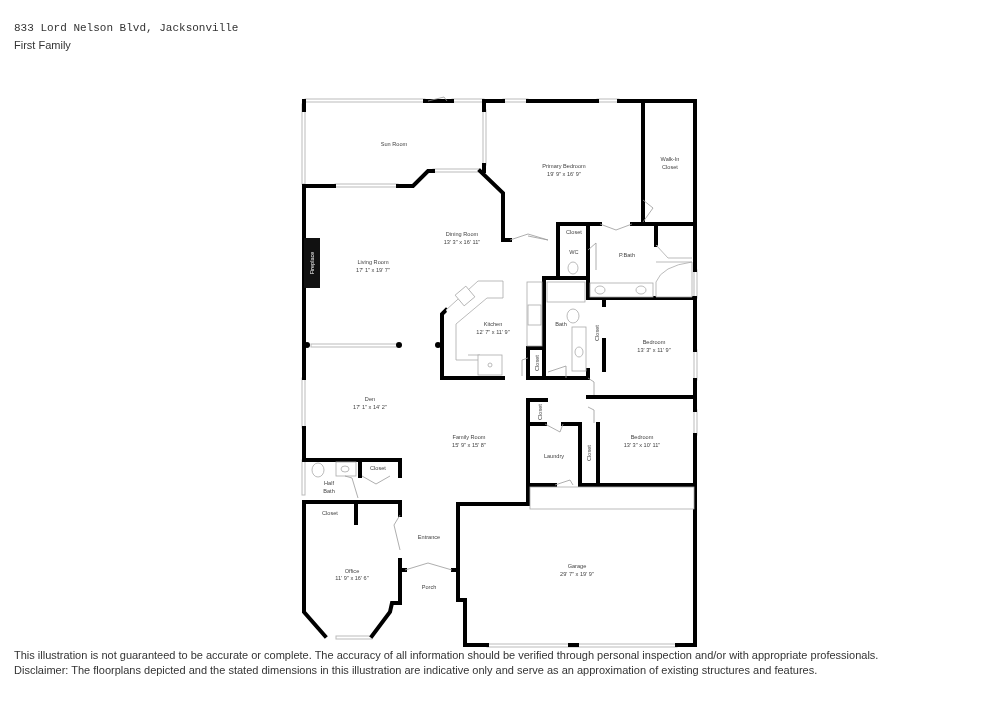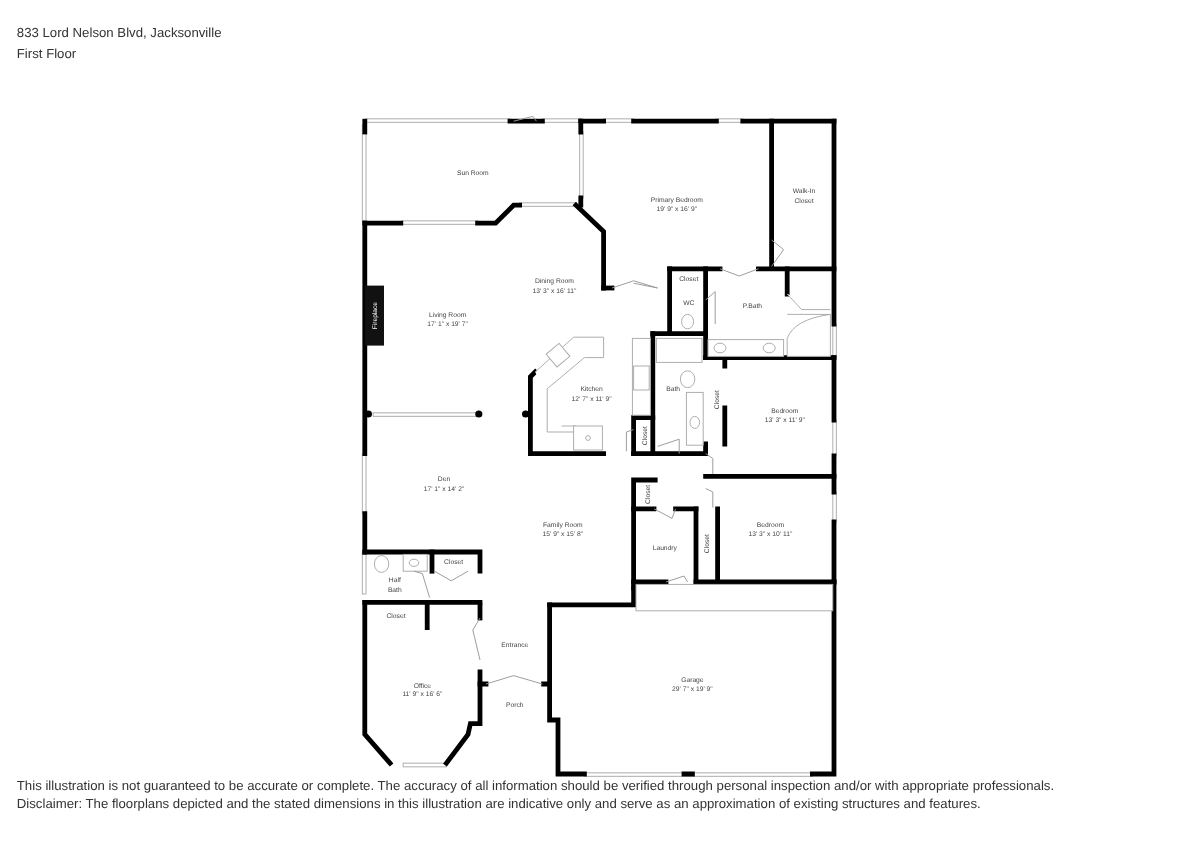--- a/index.html
+++ b/index.html
@@ -1,35 +1,35 @@
 <!DOCTYPE html>
 <html><head>
 <meta charset="utf-8">
 <style>
   html, body { margin: 0; padding: 0; background: #ffffff; }
   body { width: 1000px; height: 707px; position: relative; overflow: hidden; font-family: "Liberation Sans", sans-serif; color: #333; }
   .hdr { position: absolute; left: 14px; font-size: 11px; color: #333; }
-  #addr { top: 22px; }
+  #addr { top: 22px; font-family: Liberation Mono, monospace; }
   #floor { top: 39px; }
   .disc { position: absolute; left: 14px; font-size: 11px; color: #333; white-space: nowrap; }
   #disc1 { top: 664px; }
   #disc2 { top: 649px; }
   svg { position: absolute; left: 0; top: 0; }
   .wall { stroke: #000; stroke-width: 4; fill: none; stroke-linecap: square; }
   .win { stroke: #bbb; stroke-width: 1; fill: #fff; }
   .fix { stroke: #aaa; stroke-width: 0.8; fill: #fff; }
   .door { stroke: #999; stroke-width: 0.8; fill: none; }
   .lbl { font-size: 5.6px; fill: #444; text-anchor: middle; }
   .dim { font-size: 5.6px; fill: #444; text-anchor: middle; }
 </style>
 </head>
 <body>
 
 <div class="hdr" id="addr">833 Lord Nelson Blvd, Jacksonville</div>
-<div class="hdr" id="floor">First Floor</div>
+<div class="hdr" id="floor">First Family</div>
 
 <svg width="1000" height="707" viewBox="0 0 1000 707">
 
   <g>
     <rect class="win" x="305" y="99" width="120" height="3"></rect>
     <rect class="win" x="452" y="99" width="32" height="3"></rect>
     <rect class="win" x="503" y="99" width="25" height="3"></rect>
     <rect class="win" x="597" y="99" width="22" height="3"></rect>
     <rect class="win" x="302" y="104" width="3" height="80"></rect>
     <rect class="win" x="483" y="110" width="3" height="55"></rect>

